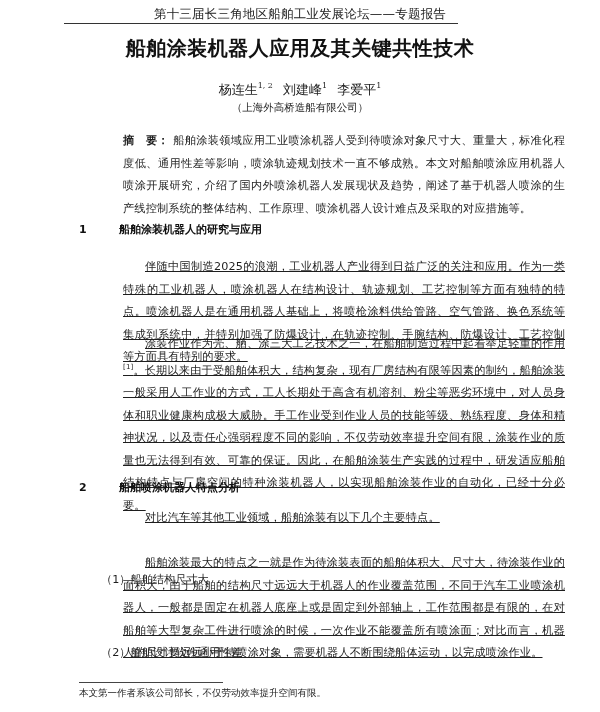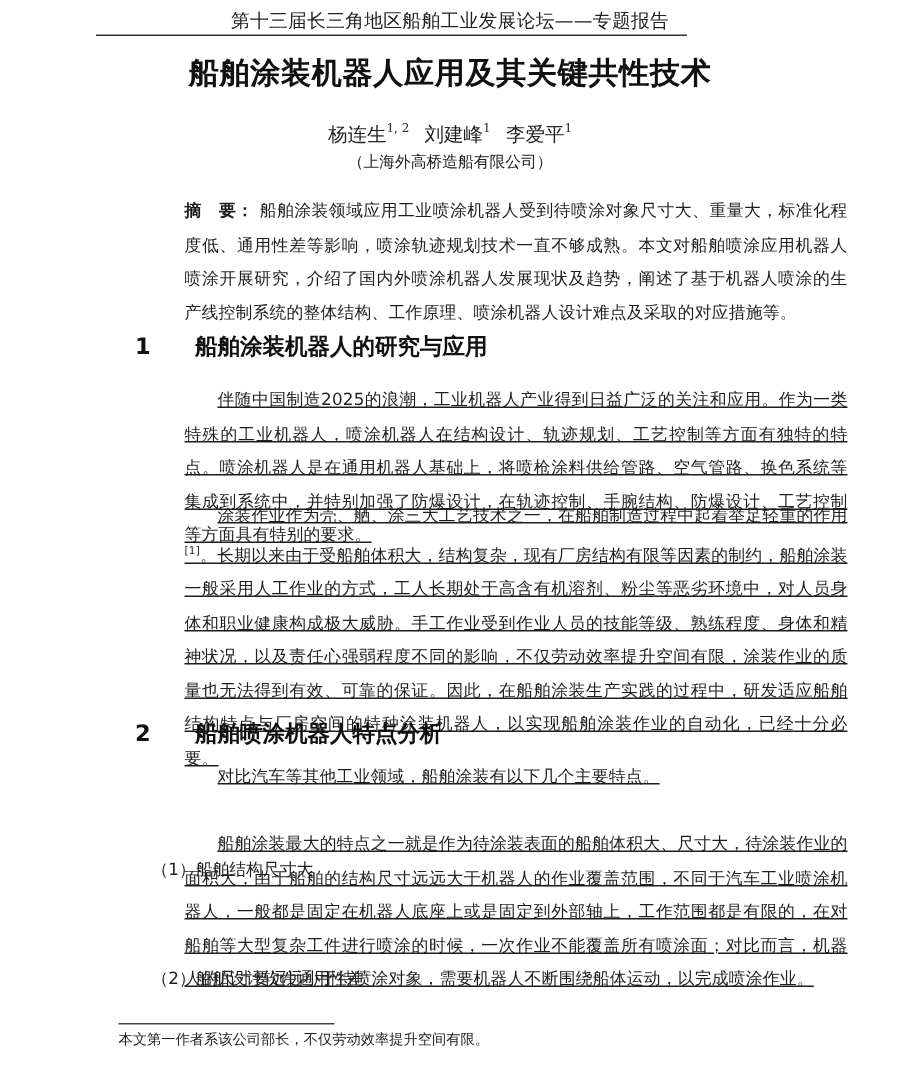--- a/index.html
+++ b/index.html
@@ -31,21 +31,21 @@
       font-size: 10.5px; color: #222; font-family: Liberation Mono, monospace;
     }
     .para {
       position: absolute; left: 79px; width: 442px;
       font-size: 11.2px; line-height: 22.5px; color: #1e1e1e;
       text-align: justify; letter-spacing: 0.15px; margin-left: 44px;
     }
     .indent { text-indent: 22px; text-decoration: underline; }
     .abstract-label { font-weight: bold; margin-right: 4px; }
     .section-heading {
-      position: absolute; left: 90px; font-weight: bold; font-size: 15px; color: #111;
+      position: absolute; left: 79px; font-weight: bold; font-size: 11px; color: #111;
     }
     .section-num { display: inline-block; width: 40px; }
     .sub-item {
       position: absolute; left: 101px; font-size: 11.2px; color: #1e1e1e;
     }
     .footnote-rule {
       position: absolute; left: 79px; top: 682px; width: 144px; height: 0;
       border-top: 1px solid #444;
     }
     .footnote {

